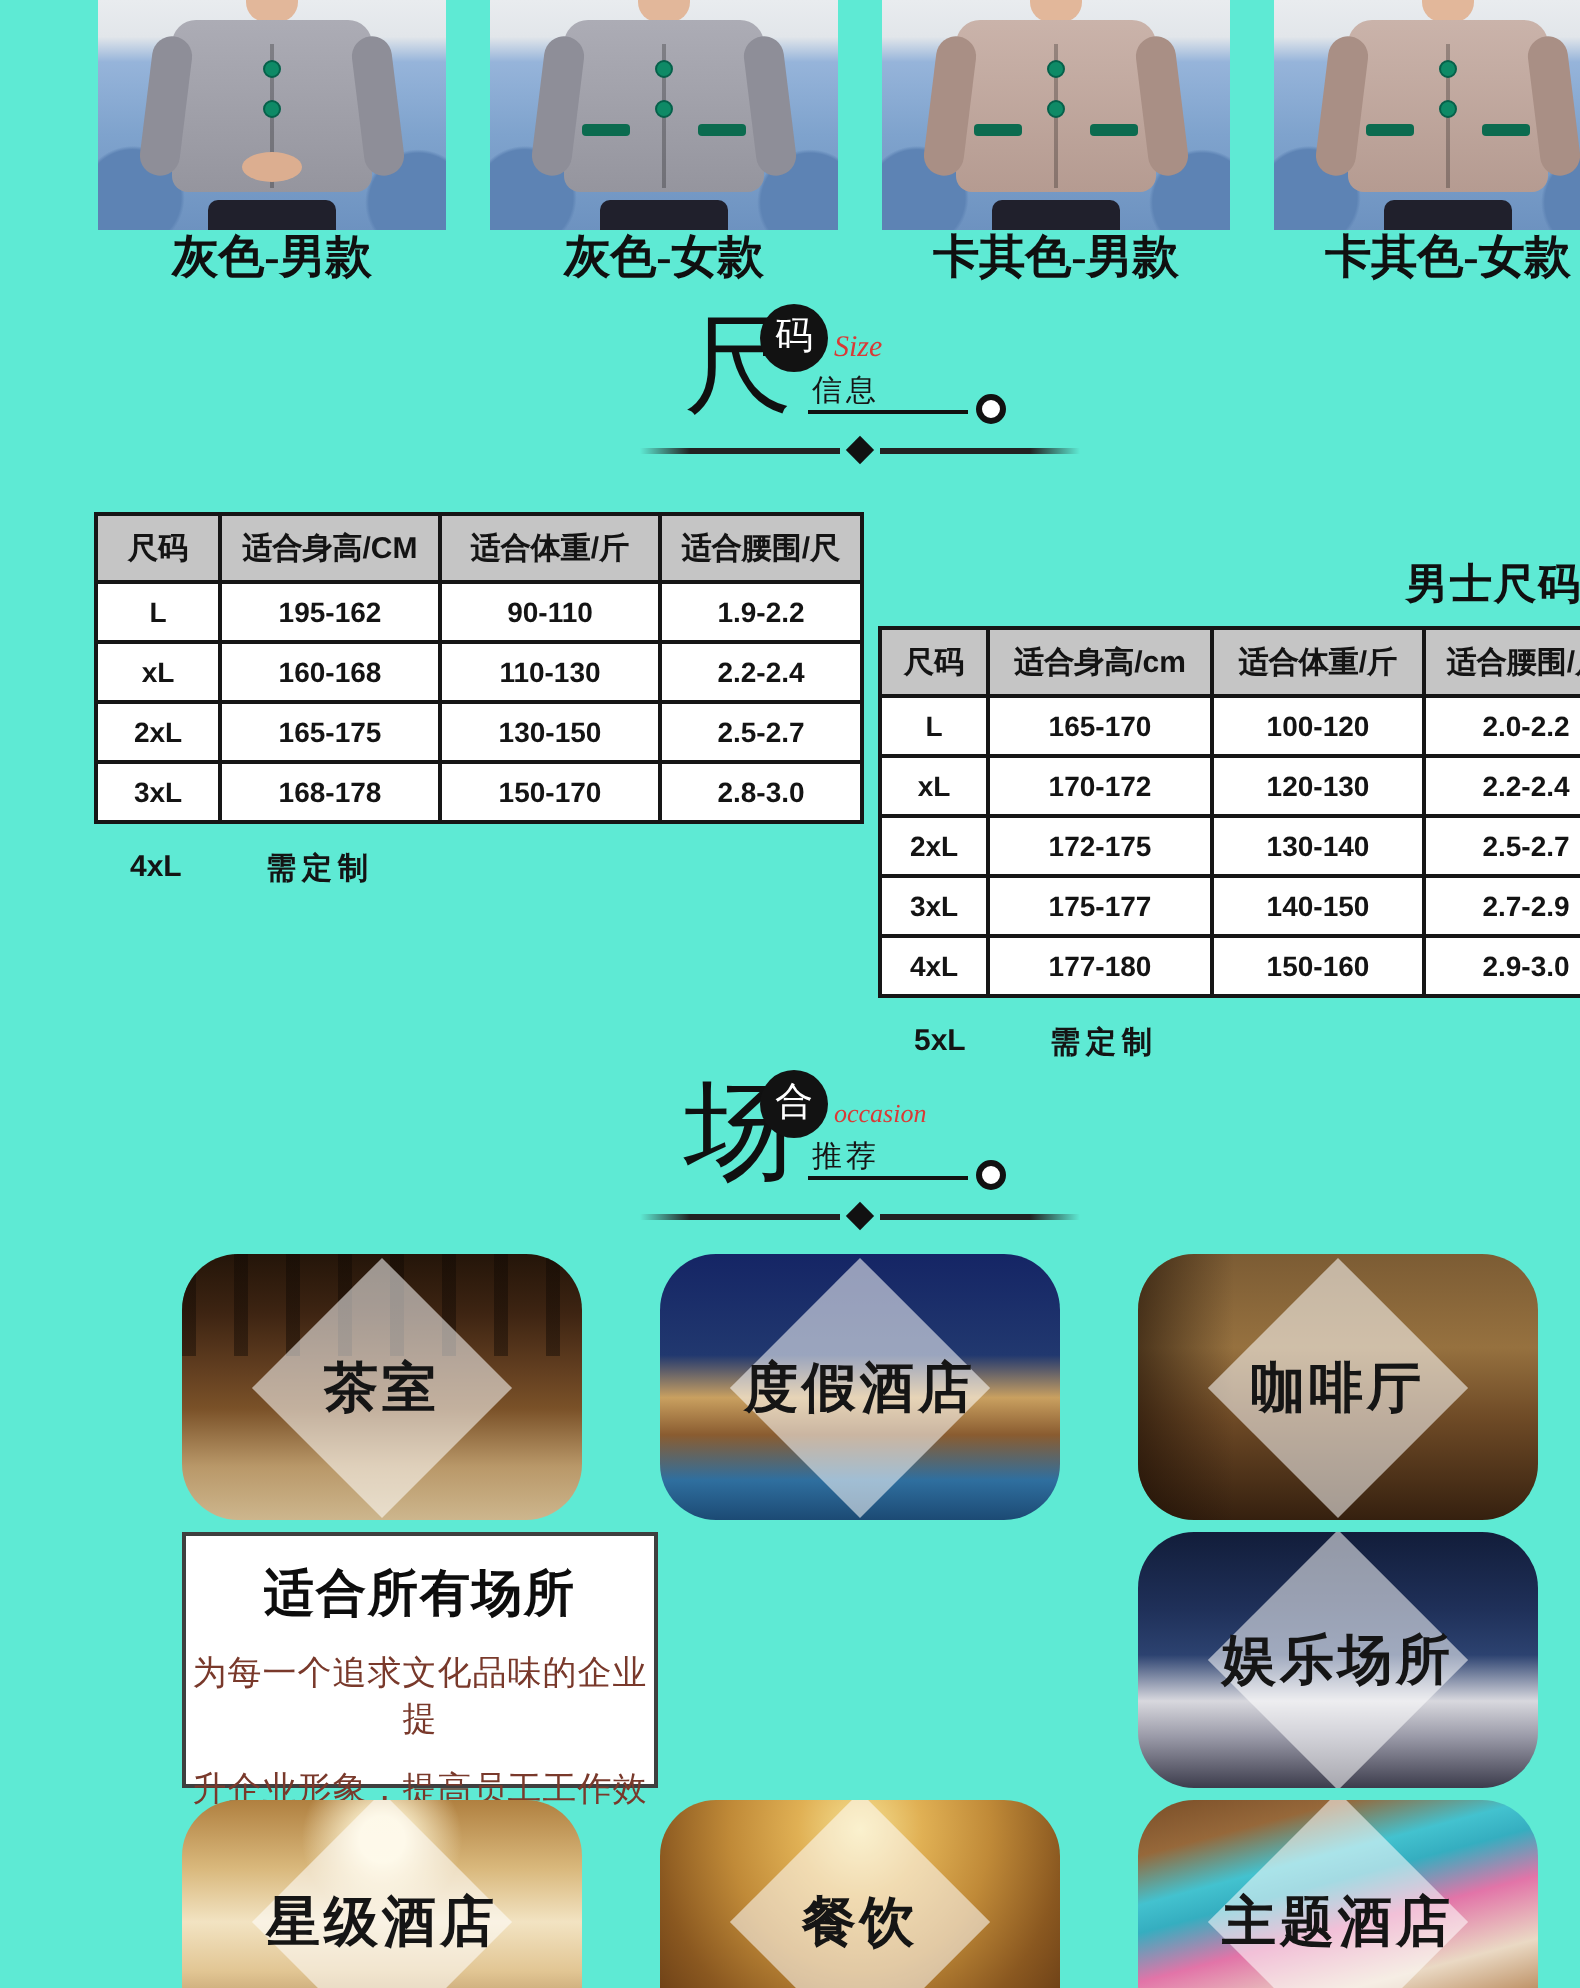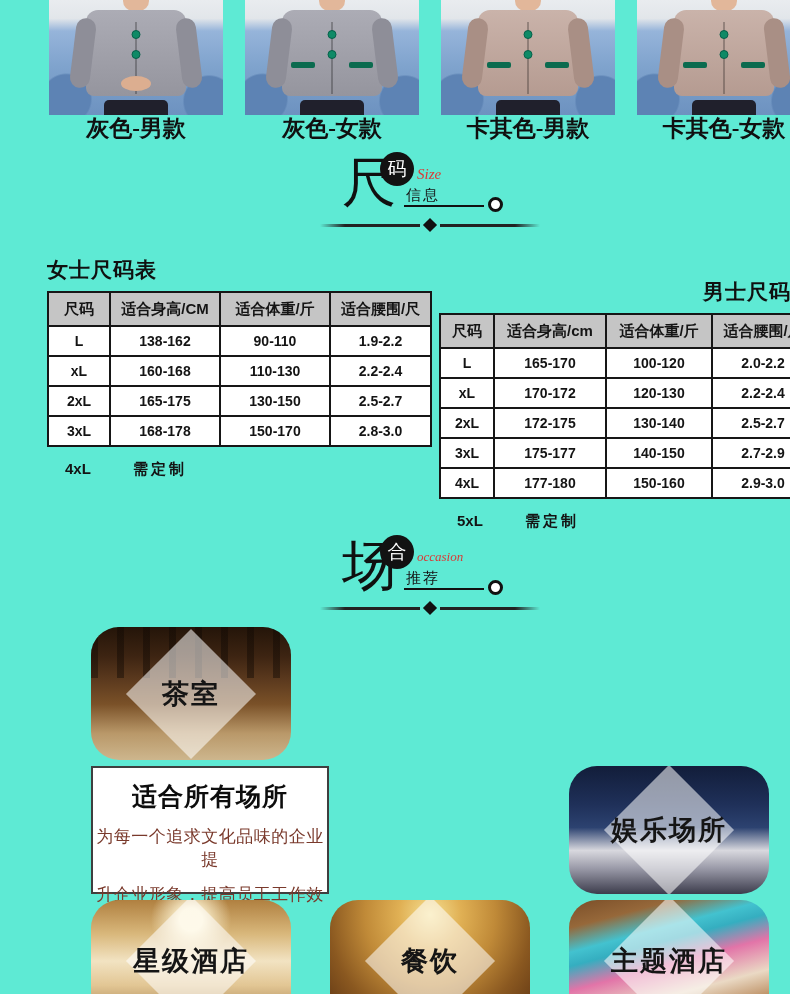--- a/index.html
+++ b/index.html
@@ -188,38 +188,37 @@
     <div class="divider">
       <span class="line l"></span>
       <span class="dmk"></span>
       <span class="line r"></span>
     </div>
   </div>
 
   <div class="tables">
 
     <div class="wcol">
-      <div class="ttitle">女士尺码表</div>
       <table class="tbl">
         <colgroup>
             <col style="width:62px">
             <col style="width:110px">
             <col style="width:110px">
             <col style="width:101px">
           </colgroup>
         <tbody>
             <tr>
           <th>尺码</th>
           <th>适合身高/CM</th>
           <th>适合体重/斤</th>
           <th>适合腰围/尺</th>
         </tr>
         <tr>
           <td>L</td>
-          <td>138-162</td>
+          <td>195-162</td>
           <td>90-110</td>
           <td>1.9-2.2</td>
         </tr>
         <tr>
           <td>xL</td>
           <td>160-168</td>
           <td>110-130</td>
           <td>2.2-2.4</td>
         </tr>
         <tr>
@@ -313,20 +312,28 @@
     </div>
   </div>
 
   <div class="grid">
 
     <div class="grow">
       <div class="tile h1 v-tea">
         <div class="diamond-ov"></div>
         <div class="vlabel">茶室</div>
       </div>
+      <div class="tile h1 v-resort">
+        <div class="diamond-ov"></div>
+        <div class="vlabel">度假酒店</div>
+      </div>
+      <div class="tile h1 v-coffee">
+        <div class="diamond-ov"></div>
+        <div class="vlabel">咖啡厅</div>
+      </div>
     </div>
 
     <div class="grow">
       <div class="ccard">
         <div class="ct">适合所有场所</div>
         <div class="cl">为每一个追求文化品味的企业提</div>
         <div class="cl">升企业形象，提高员工工作效率</div>
       </div>
       <div class="tile h2 v-ent">
         <div class="diamond-ov"></div>

